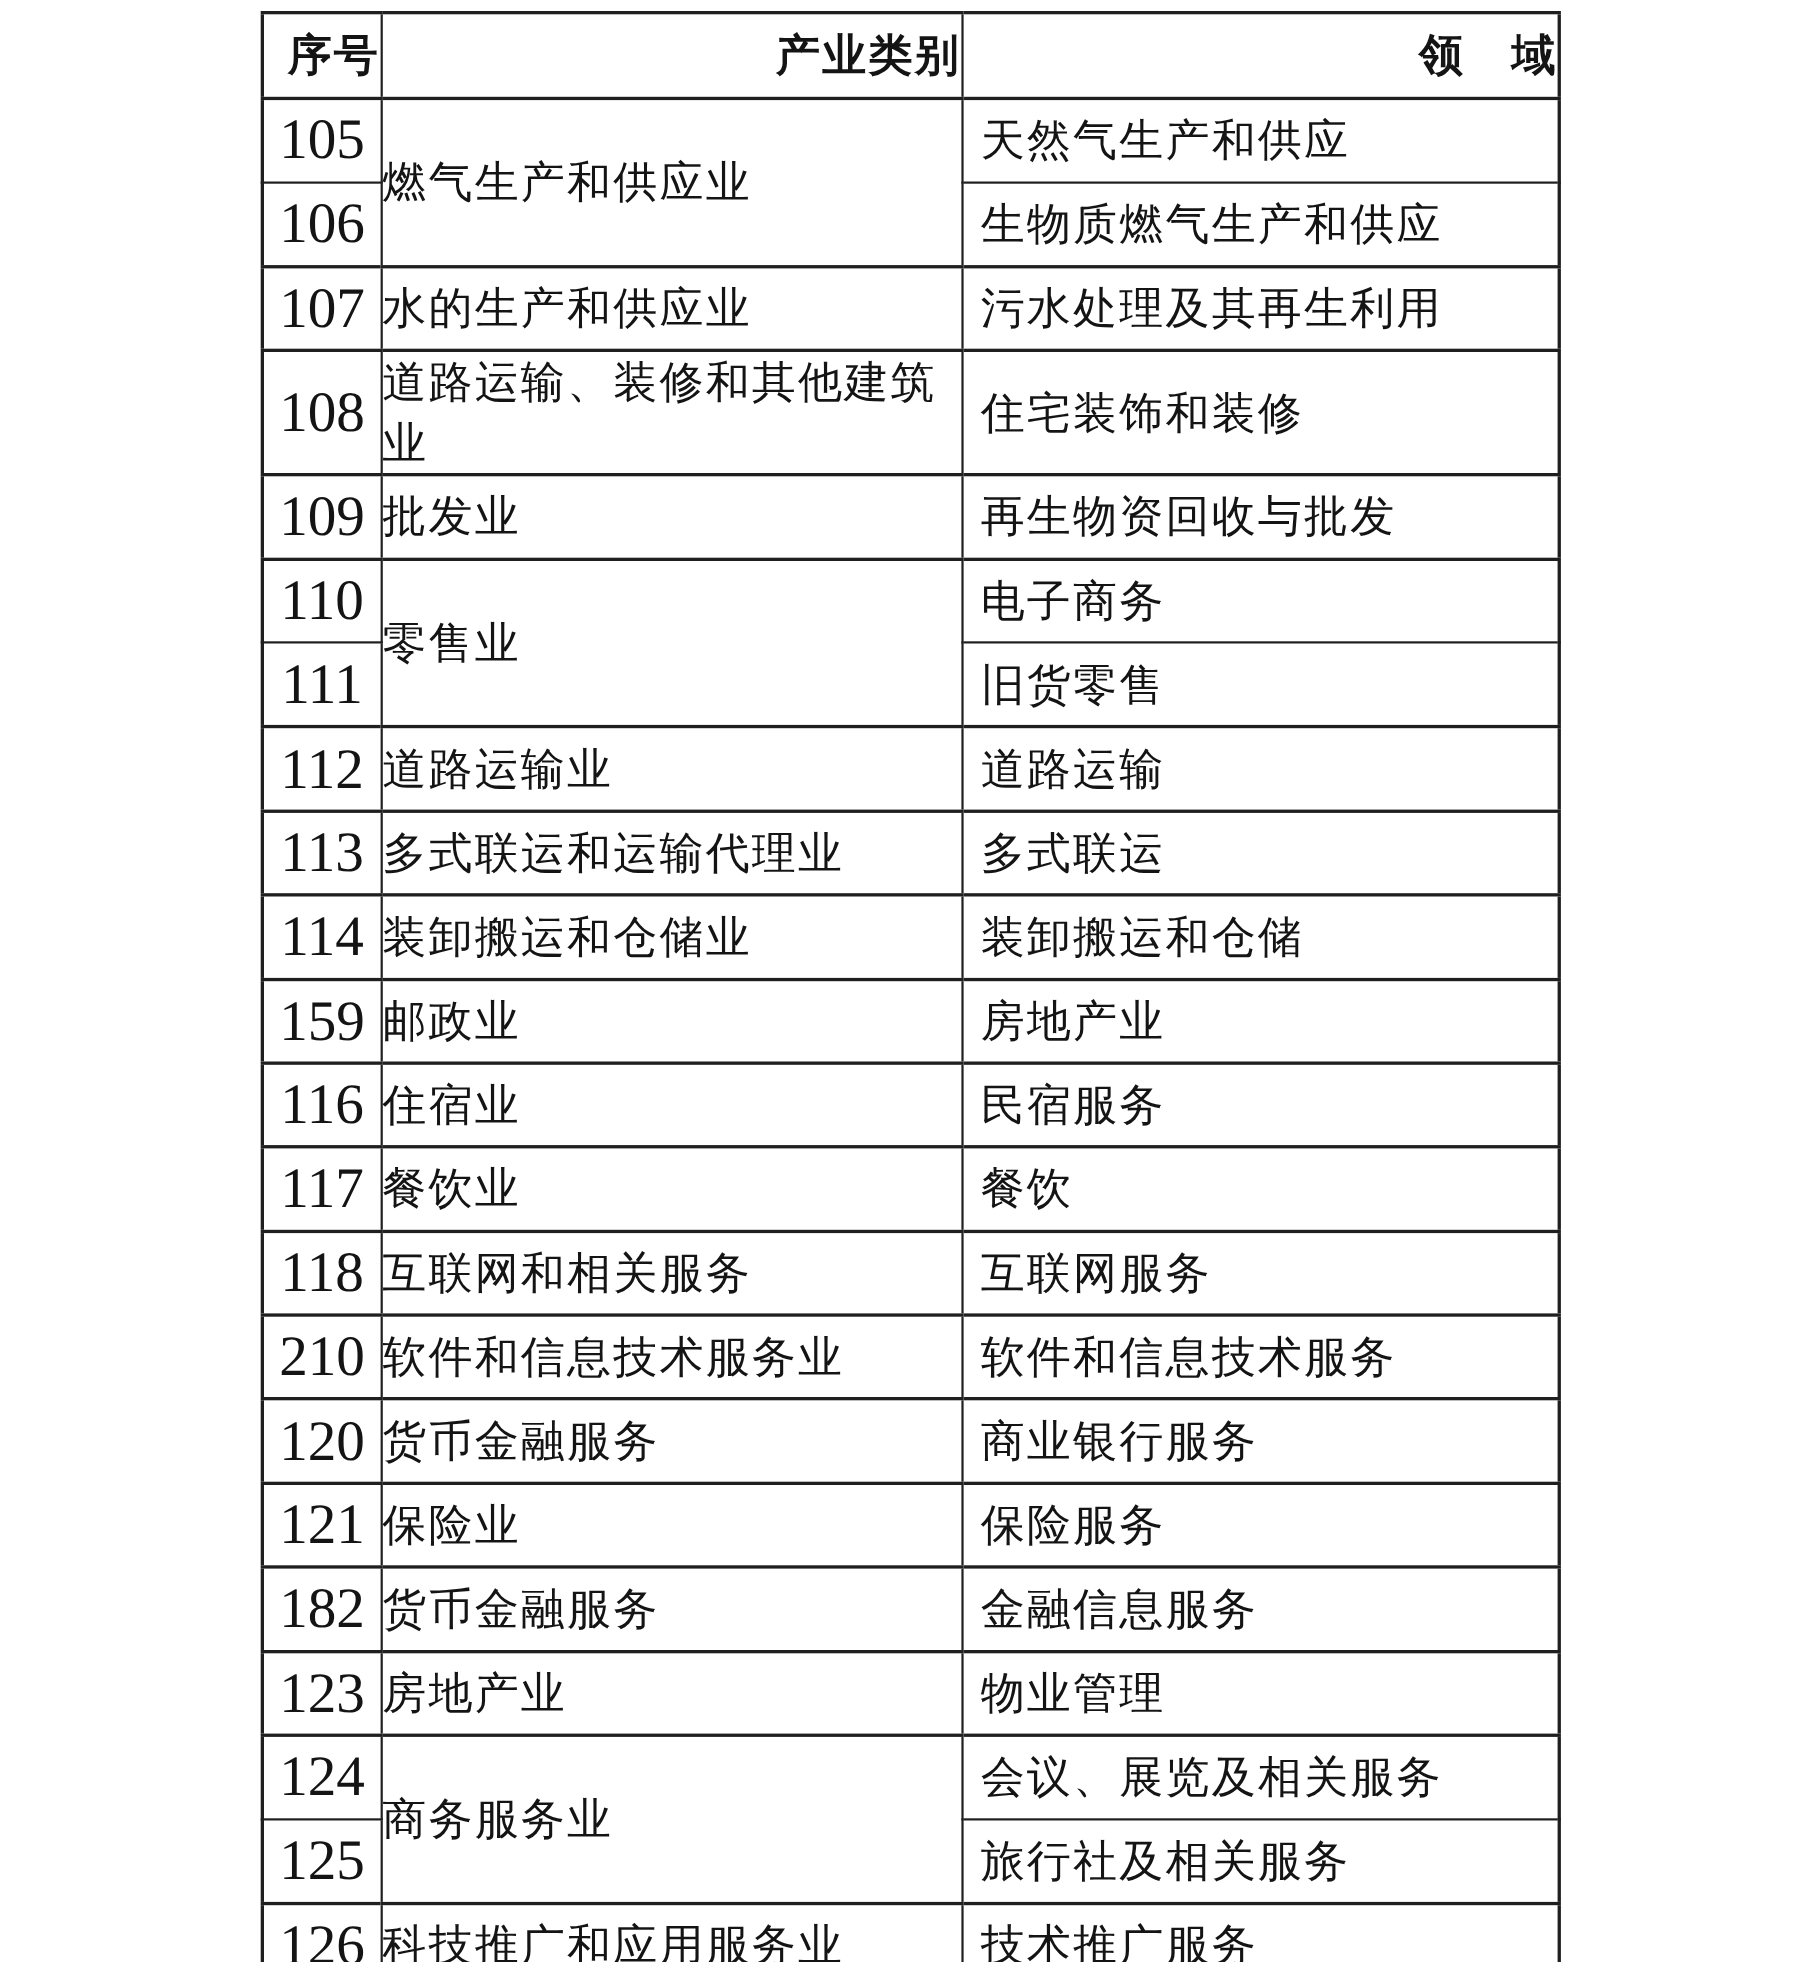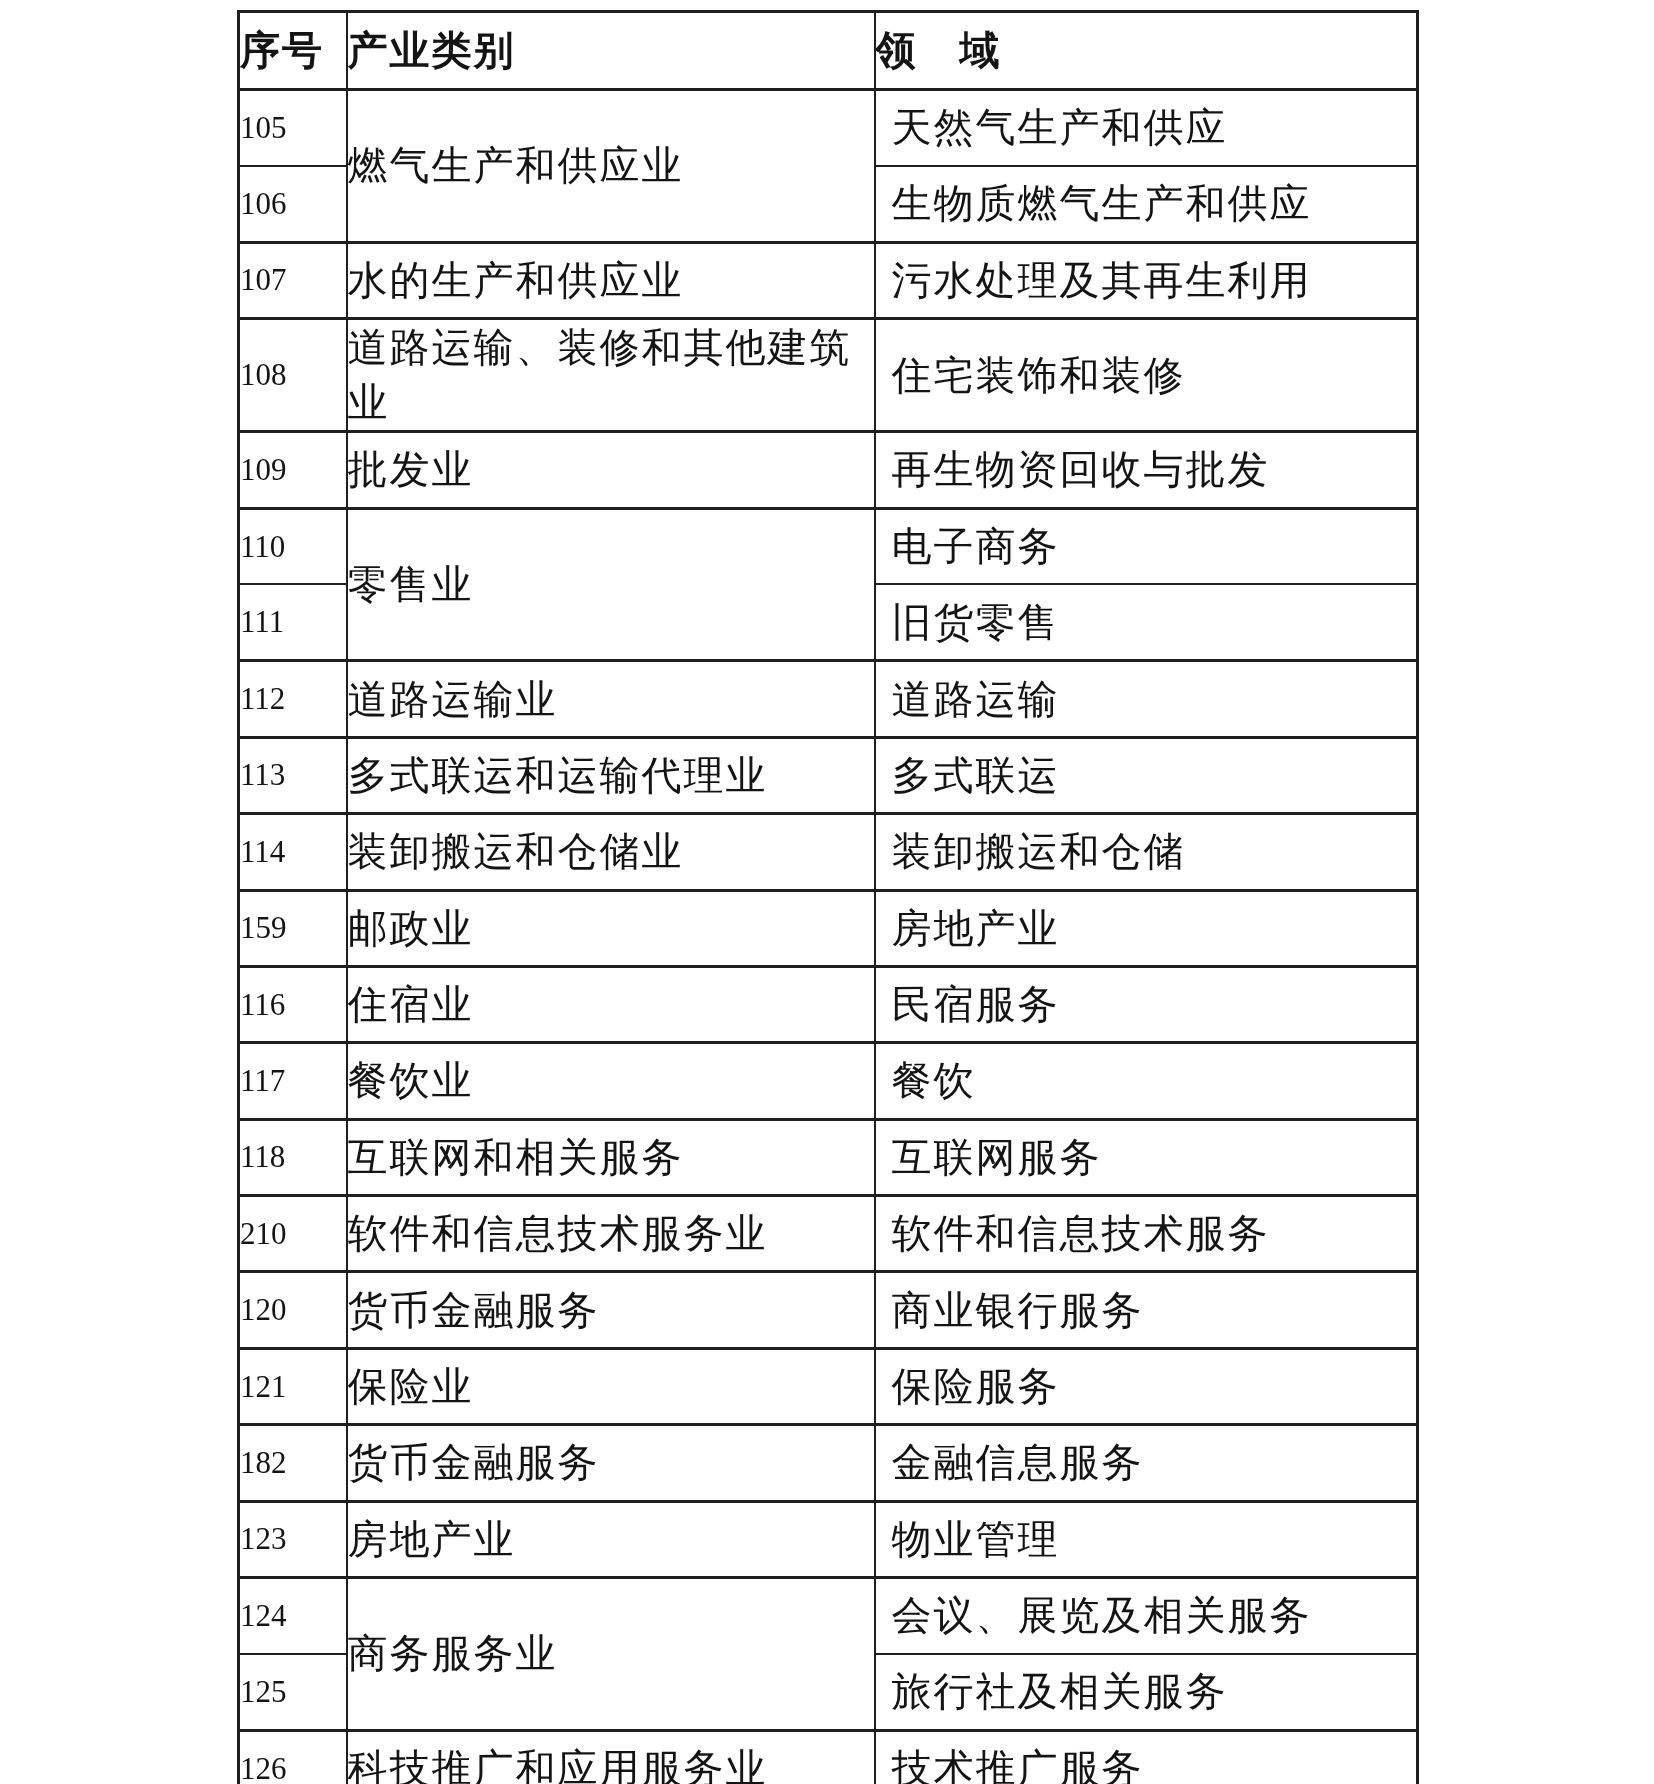--- a/index.html
+++ b/index.html
@@ -43,26 +43,27 @@
   td.thin-t { border-top-width: 2px; }
 
   thead tr { height: 78px; }
   tbody tr { height: 76.4px; }
 
   th {
     font-family: "Liberation Sans", "DejaVu Sans", sans-serif;
     font-weight: bold;
     font-size: 40px;
     letter-spacing: 2px;
-    text-align: left;
+    text-align: right;
     color: #141414;
   }
   td.c-no {
     font-family: "Liberation Serif", "DejaVu Serif", serif;
-    font-size: 31px;
+    font-size: 52px;
+    text-align: center;
   }
   td.c-cat {
     font-size: 40px;
     letter-spacing: 2px;
     text-align: left;
   }
   td.c-field {
     font-size: 40px;
     letter-spacing: 2px;
     text-align: left;

